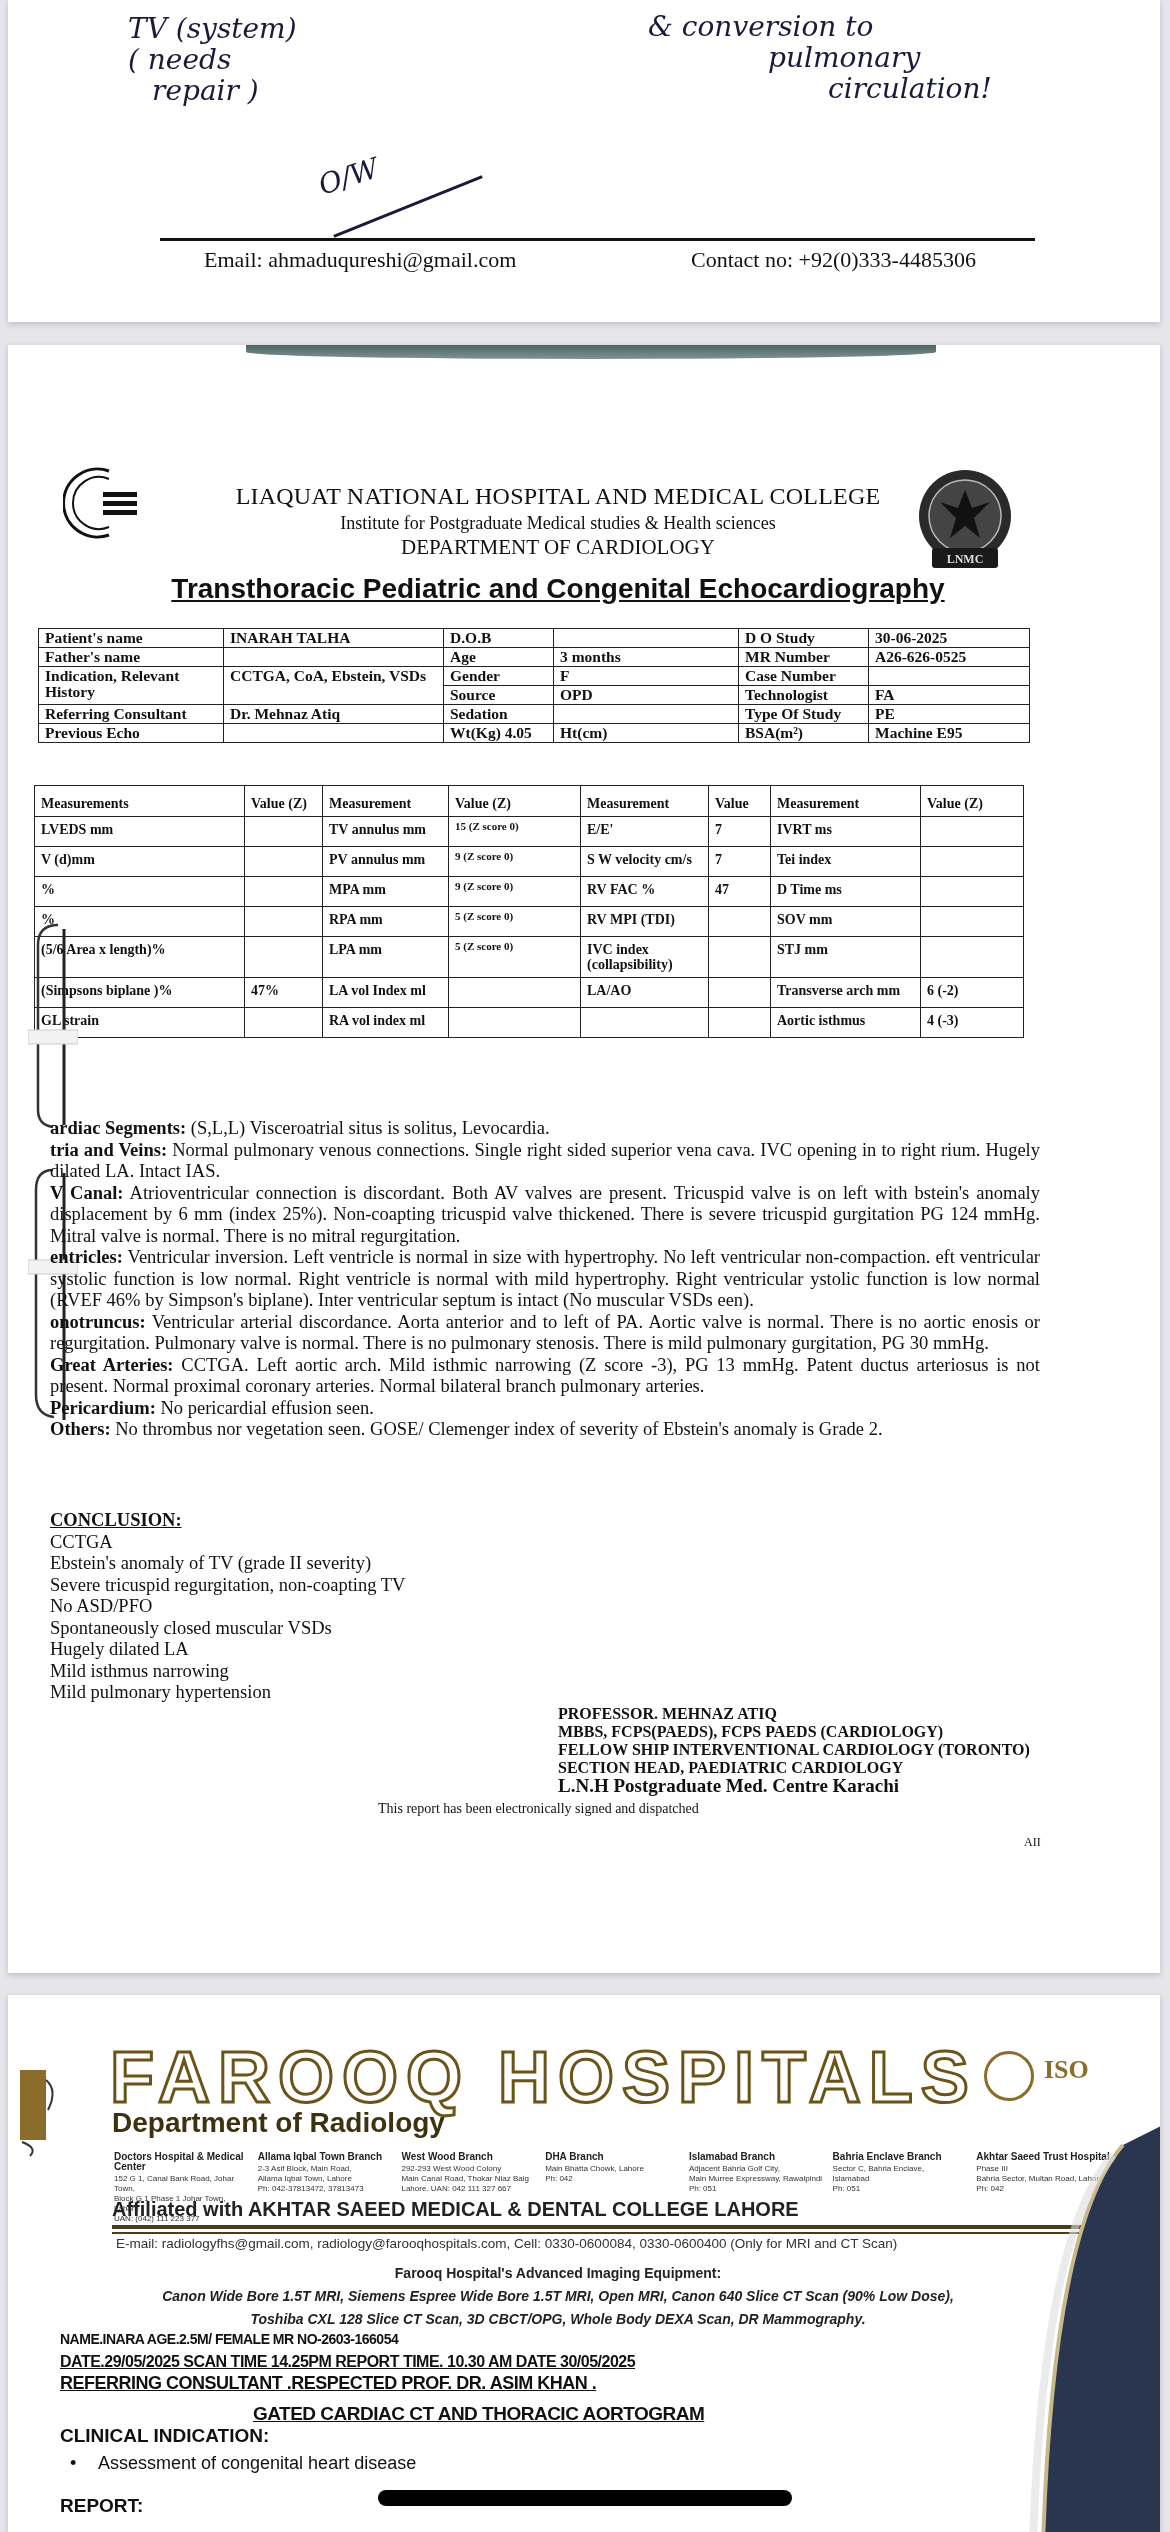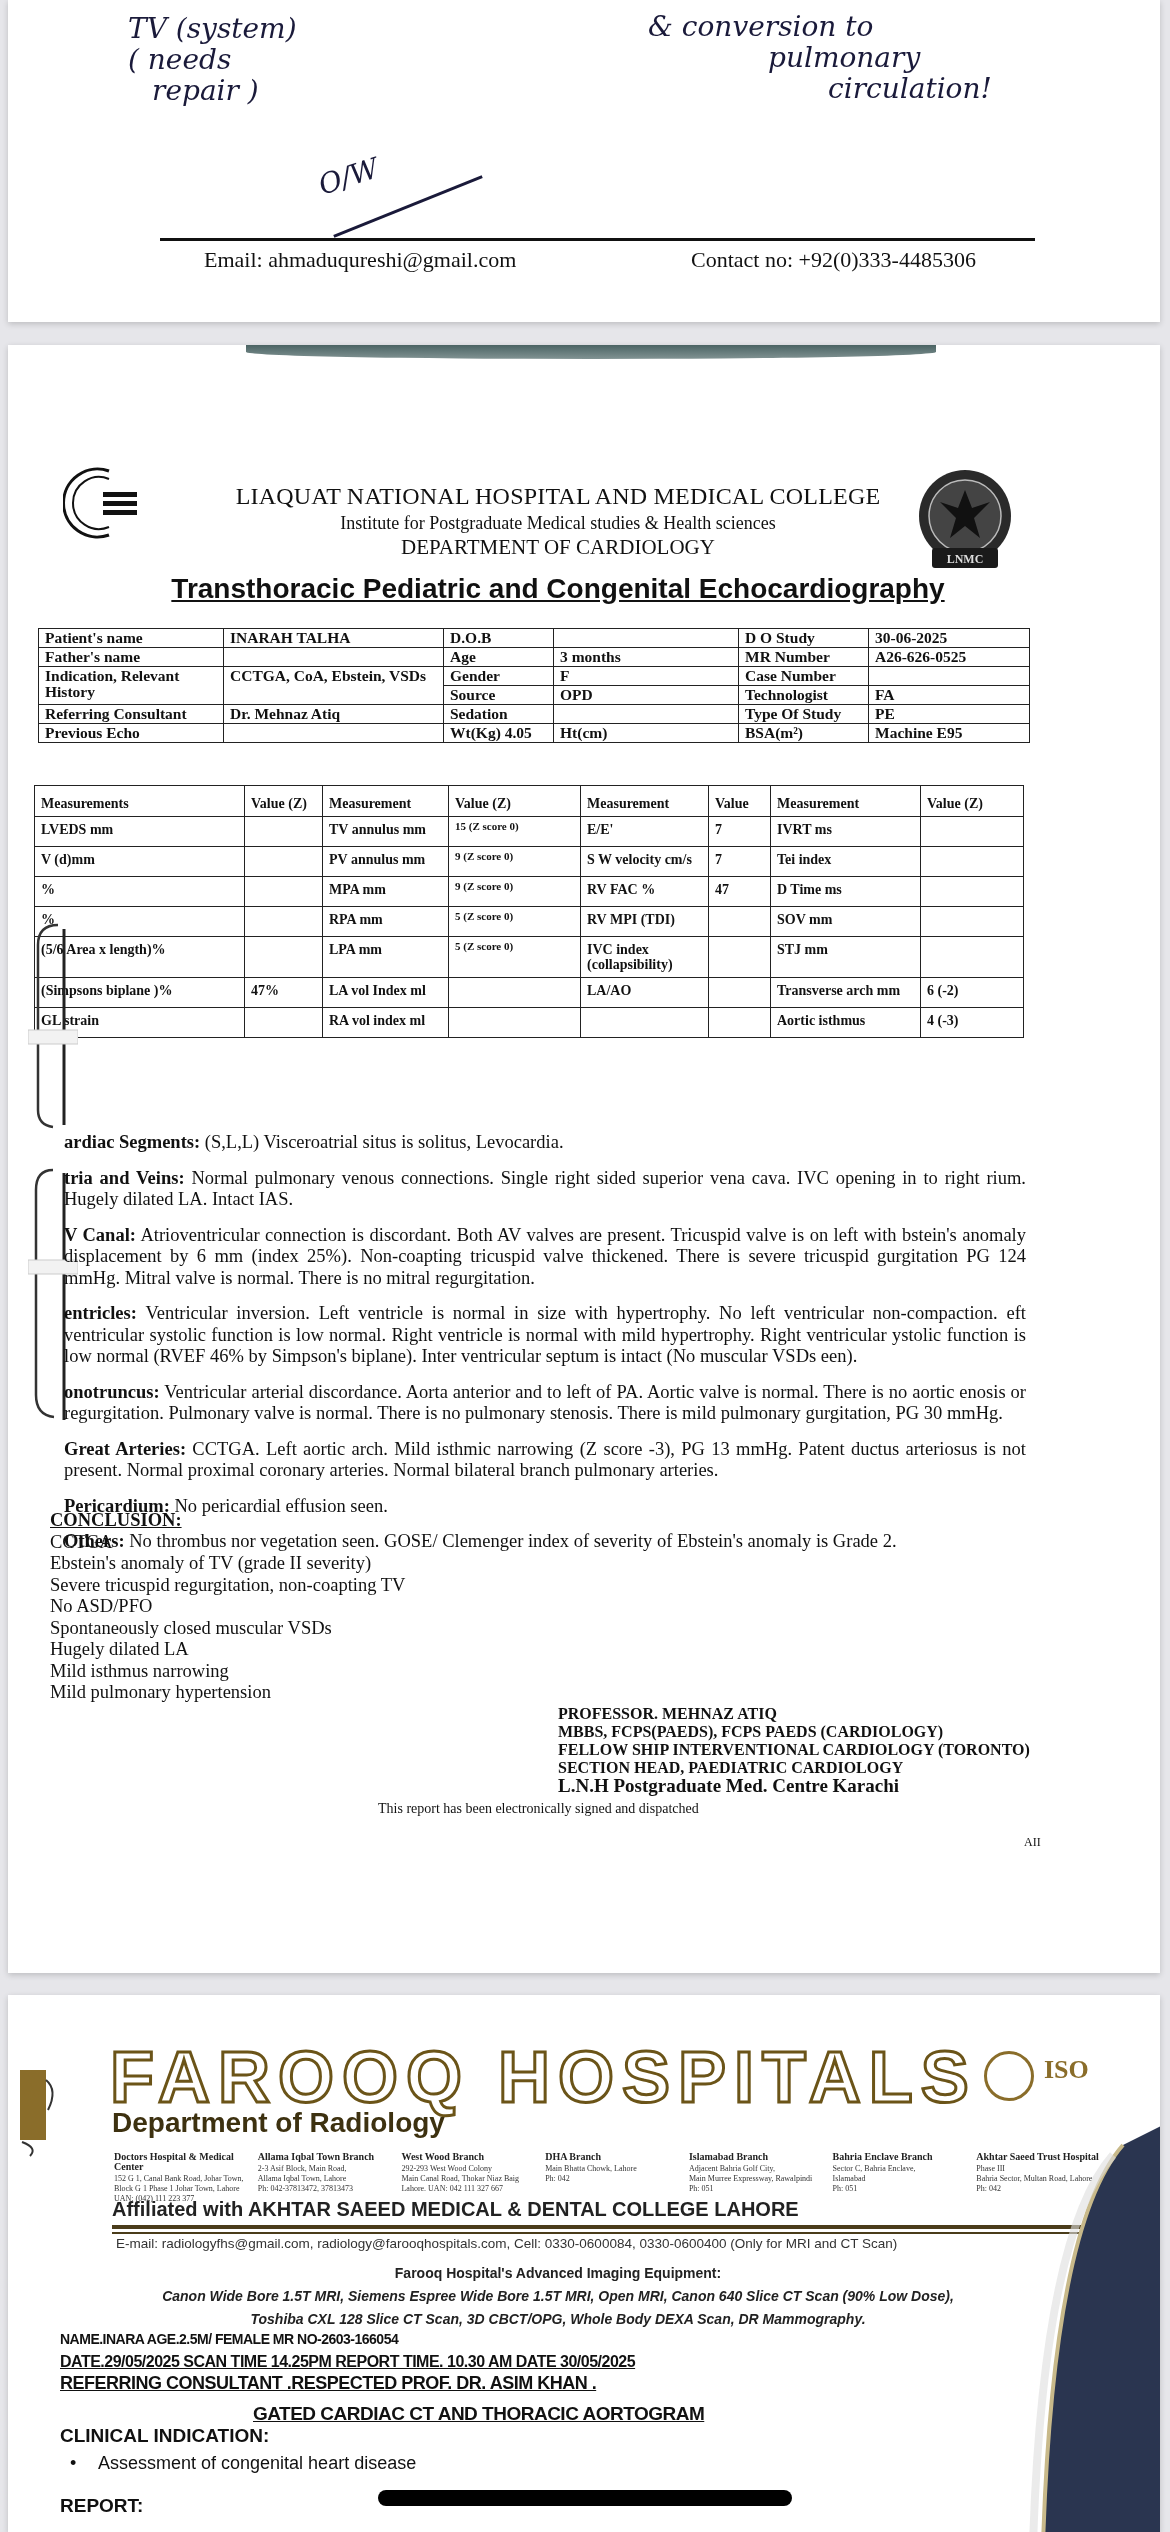--- a/index.html
+++ b/index.html
@@ -32,38 +32,38 @@
 
   table { border-collapse: collapse; position: absolute; font-family: "Liberation Serif", serif; }
   td, th { border: 1.5px solid #222; padding: 1px 6px; vertical-align: top; font-weight: bold; font-size: 15.5px; line-height: 16px; text-align: left; }
   #info-table { left: 30px; top: 283px; width: 992px; }
   #meas-table { left: 26px; top: 440px; width: 990px; }
   #meas-table td, #meas-table th { height: 30px; font-size: 14px; line-height: 15px; padding: 5px 6px; }
   #meas-table th { padding-top: 10px; }
   #meas-table td.small { font-size: 11px; padding-top: 2px; }
 
   .findings { position: absolute; left: 42px; top: 773px; width: 990px; font-size: 18.5px; line-height: 21.5px; text-align: justify; }
-  .findings p { margin: 14px; }
+  .findings p { margin: 0; }
   .findings b { font-weight: bold; }
   .conclusion { position: absolute; left: 42px; top: 1165px; font-size: 18.5px; line-height: 21.5px; }
   .conclusion-head { font-weight: bold; text-decoration: underline; }
   .signature { position: absolute; left: 550px; top: 1360px; font-weight: bold; font-size: 16px; line-height: 18px; }
   .signature .sig-big { font-size: 19px; }
   .esign { position: absolute; left: 370px; top: 1456px; font-size: 14px; }
   .page-mark { position: absolute; left: 1016px; top: 1490px; font-size: 12px; }
 
   .binder { position: absolute; left: 20px; top: 570px; width: 50px; height: 505px; }
 
   
   .farooq-logo { position: absolute; left: 10px; top: 55px; width: 42px; height: 110px; }
   .farooq-name { position: absolute; left: 102px; top: 42px; font-family: "Liberation Sans", sans-serif; font-weight: bold; font-size: 72px; letter-spacing: 8px; color: #fff; -webkit-text-stroke: 3px #6b5418; line-height: 80px; }
   .iso-circle { position: absolute; left: 976px; top: 56px; width: 50px; height: 50px; border: 3px solid #8a6d2a; border-radius: 50%; }
   .iso-text { position: absolute; left: 1036px; top: 60px; font-family: "Liberation Serif", serif; font-weight: bold; font-size: 26px; color: #8a6d2a; }
   .dept-radiology { position: absolute; left: 104px; top: 112px; font-family: "Liberation Sans", sans-serif; font-weight: bold; font-size: 28px; color: #3d3110; }
-  .branches { position: absolute; left: 106px; top: 157px; width: 1000px; display: flex; gap: 6px; font-family: Liberation Serif, serif; font-size: 8px; line-height: 10px; color: #333; }
+  .branches { position: absolute; left: 106px; top: 157px; width: 1000px; display: flex; gap: 6px; font-family: Liberation Sans, sans-serif; font-size: 8px; line-height: 10px; color: #333; }
   .branch { flex: 1; }
   .branch-name { font-weight: bold; font-size: 10px; color: #222; margin-bottom: 2px; }
   .affiliated { position: absolute; left: 104px; top: 203px; font-family: "Liberation Sans", sans-serif; font-weight: bold; font-size: 20px; color: #222; }
   .aff-rule { position: absolute; left: 104px; top: 230px; width: 970px; height: 4px; background: #4a3c1a; }
   .aff-rule2 { position: absolute; left: 104px; top: 237px; width: 970px; height: 1.5px; background: #4a3c1a; }
   .farooq-contact { position: absolute; left: 108px; top: 241px; font-family: "Liberation Sans", sans-serif; font-size: 13.5px; color: #333; }
   .equip-head { position: absolute; left: 0; top: 270px; width: 1100px; text-align: center; font-family: "Liberation Sans", sans-serif; font-weight: bold; font-size: 14px; color: #222; }
   .equip-line { position: absolute; left: 0; width: 1100px; text-align: center; font-family: "Liberation Sans", sans-serif; font-weight: bold; font-style: italic; font-size: 14px; color: #222; }
   .equip-1 { top: 293px; }
   .equip-2 { top: 316px; }

